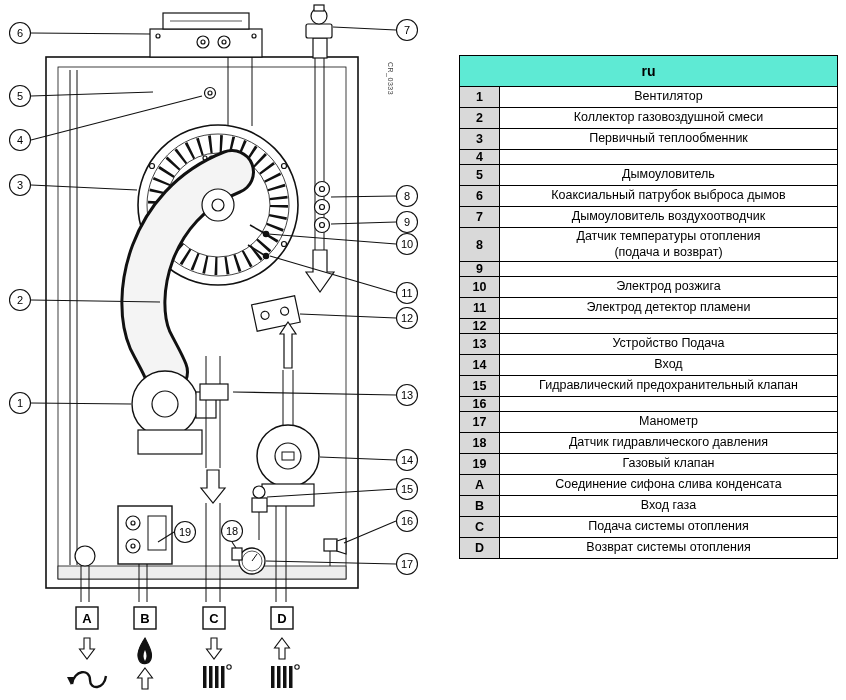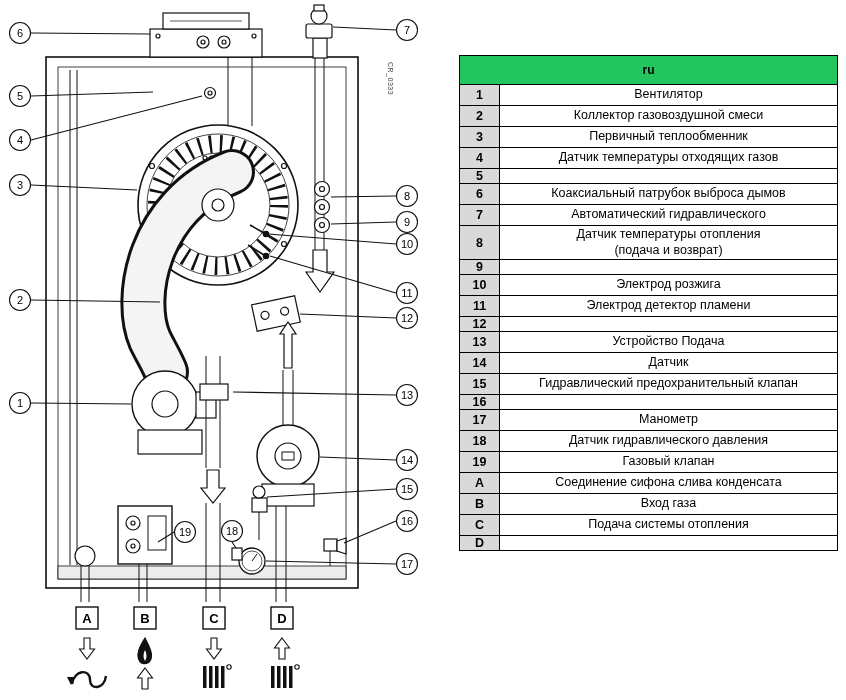--- a/index.html
+++ b/index.html
@@ -13,21 +13,21 @@
   .callout-num{font-size:11px;fill:#000;text-anchor:middle;}
   .conn-letter{font-size:13px;font-weight:bold;fill:#000;text-anchor:middle;}
   .code-text{font-size:7px;fill:#444;letter-spacing:.5px;}
 
   
   .legend{
     position:absolute;left:459px;top:55px;width:379px;
     border:1.5px solid #000;background:#fff;box-sizing:border-box;
   }
   .thead{
-    background:#22c55e;font-weight:bold;font-size:12px;text-align:center;
+    background:#5eead4;font-weight:bold;font-size:14px;text-align:center;
     padding:7px 0;border-bottom:1px solid #000;
   }
   .trow{display:flex;border-bottom:1px solid #000;}
   .trow:last-child{border-bottom:none;}
   .tnum{
     flex:0 0 40px;width:40px;background:#d9d9d9;font-weight:bold;font-size:12.5px;
     display:flex;align-items:center;justify-content:center;
     border-right:1px solid #000;box-sizing:border-box;
   }
   .tdesc{
@@ -371,32 +371,32 @@
       <div class="trow">
         <div class="tnum">2</div>
         <div class="tdesc">Коллектор газовоздушной смеси</div>
       </div>
       <div class="trow">
         <div class="tnum">3</div>
         <div class="tdesc">Первичный теплообменник</div>
       </div>
       <div class="trow">
         <div class="tnum">4</div>
-        <div class="tdesc">Датчик температуры отходящих газов</div>
       </div>
       <div class="trow">
         <div class="tnum">5</div>
+        <div class="tdesc">Дымоуловитель</div>
       </div>
       <div class="trow">
         <div class="tnum">6</div>
         <div class="tdesc">Коаксиальный патрубок выброса дымов</div>
       </div>
       <div class="trow">
         <div class="tnum">7</div>
-        <div class="tdesc">Автоматический гидравлического</div>
+        <div class="tdesc">Дымоуловитель воздухоотводчик</div>
       </div>
       <div class="trow">
         <div class="tnum">8</div>
         <div class="tdesc">Датчик температуры отопления
 (подача и возврат)</div>
       </div>
       <div class="trow">
         <div class="tnum">9</div>
       </div>
       <div class="trow">
@@ -409,21 +409,21 @@
       </div>
       <div class="trow">
         <div class="tnum">12</div>
       </div>
       <div class="trow">
         <div class="tnum">13</div>
         <div class="tdesc">Устройство Подача</div>
       </div>
       <div class="trow">
         <div class="tnum">14</div>
-        <div class="tdesc">Датчик</div>
+        <div class="tdesc">Вход</div>
       </div>
       <div class="trow">
         <div class="tnum">15</div>
         <div class="tdesc">Гидравлический предохранительный клапан</div>
       </div>
       <div class="trow">
         <div class="tnum">16</div>
       </div>
       <div class="trow">
         <div class="tnum">17</div>
@@ -444,15 +444,16 @@
       <div class="trow">
         <div class="tnum">B</div>
         <div class="tdesc">Вход газа</div>
       </div>
       <div class="trow">
         <div class="tnum">C</div>
         <div class="tdesc">Подача системы отопления</div>
       </div>
       <div class="trow">
         <div class="tnum">D</div>
+        <div class="tdesc">Возврат системы отопления</div>
       </div>
     </div>
 </div>
 
 </body></html>

